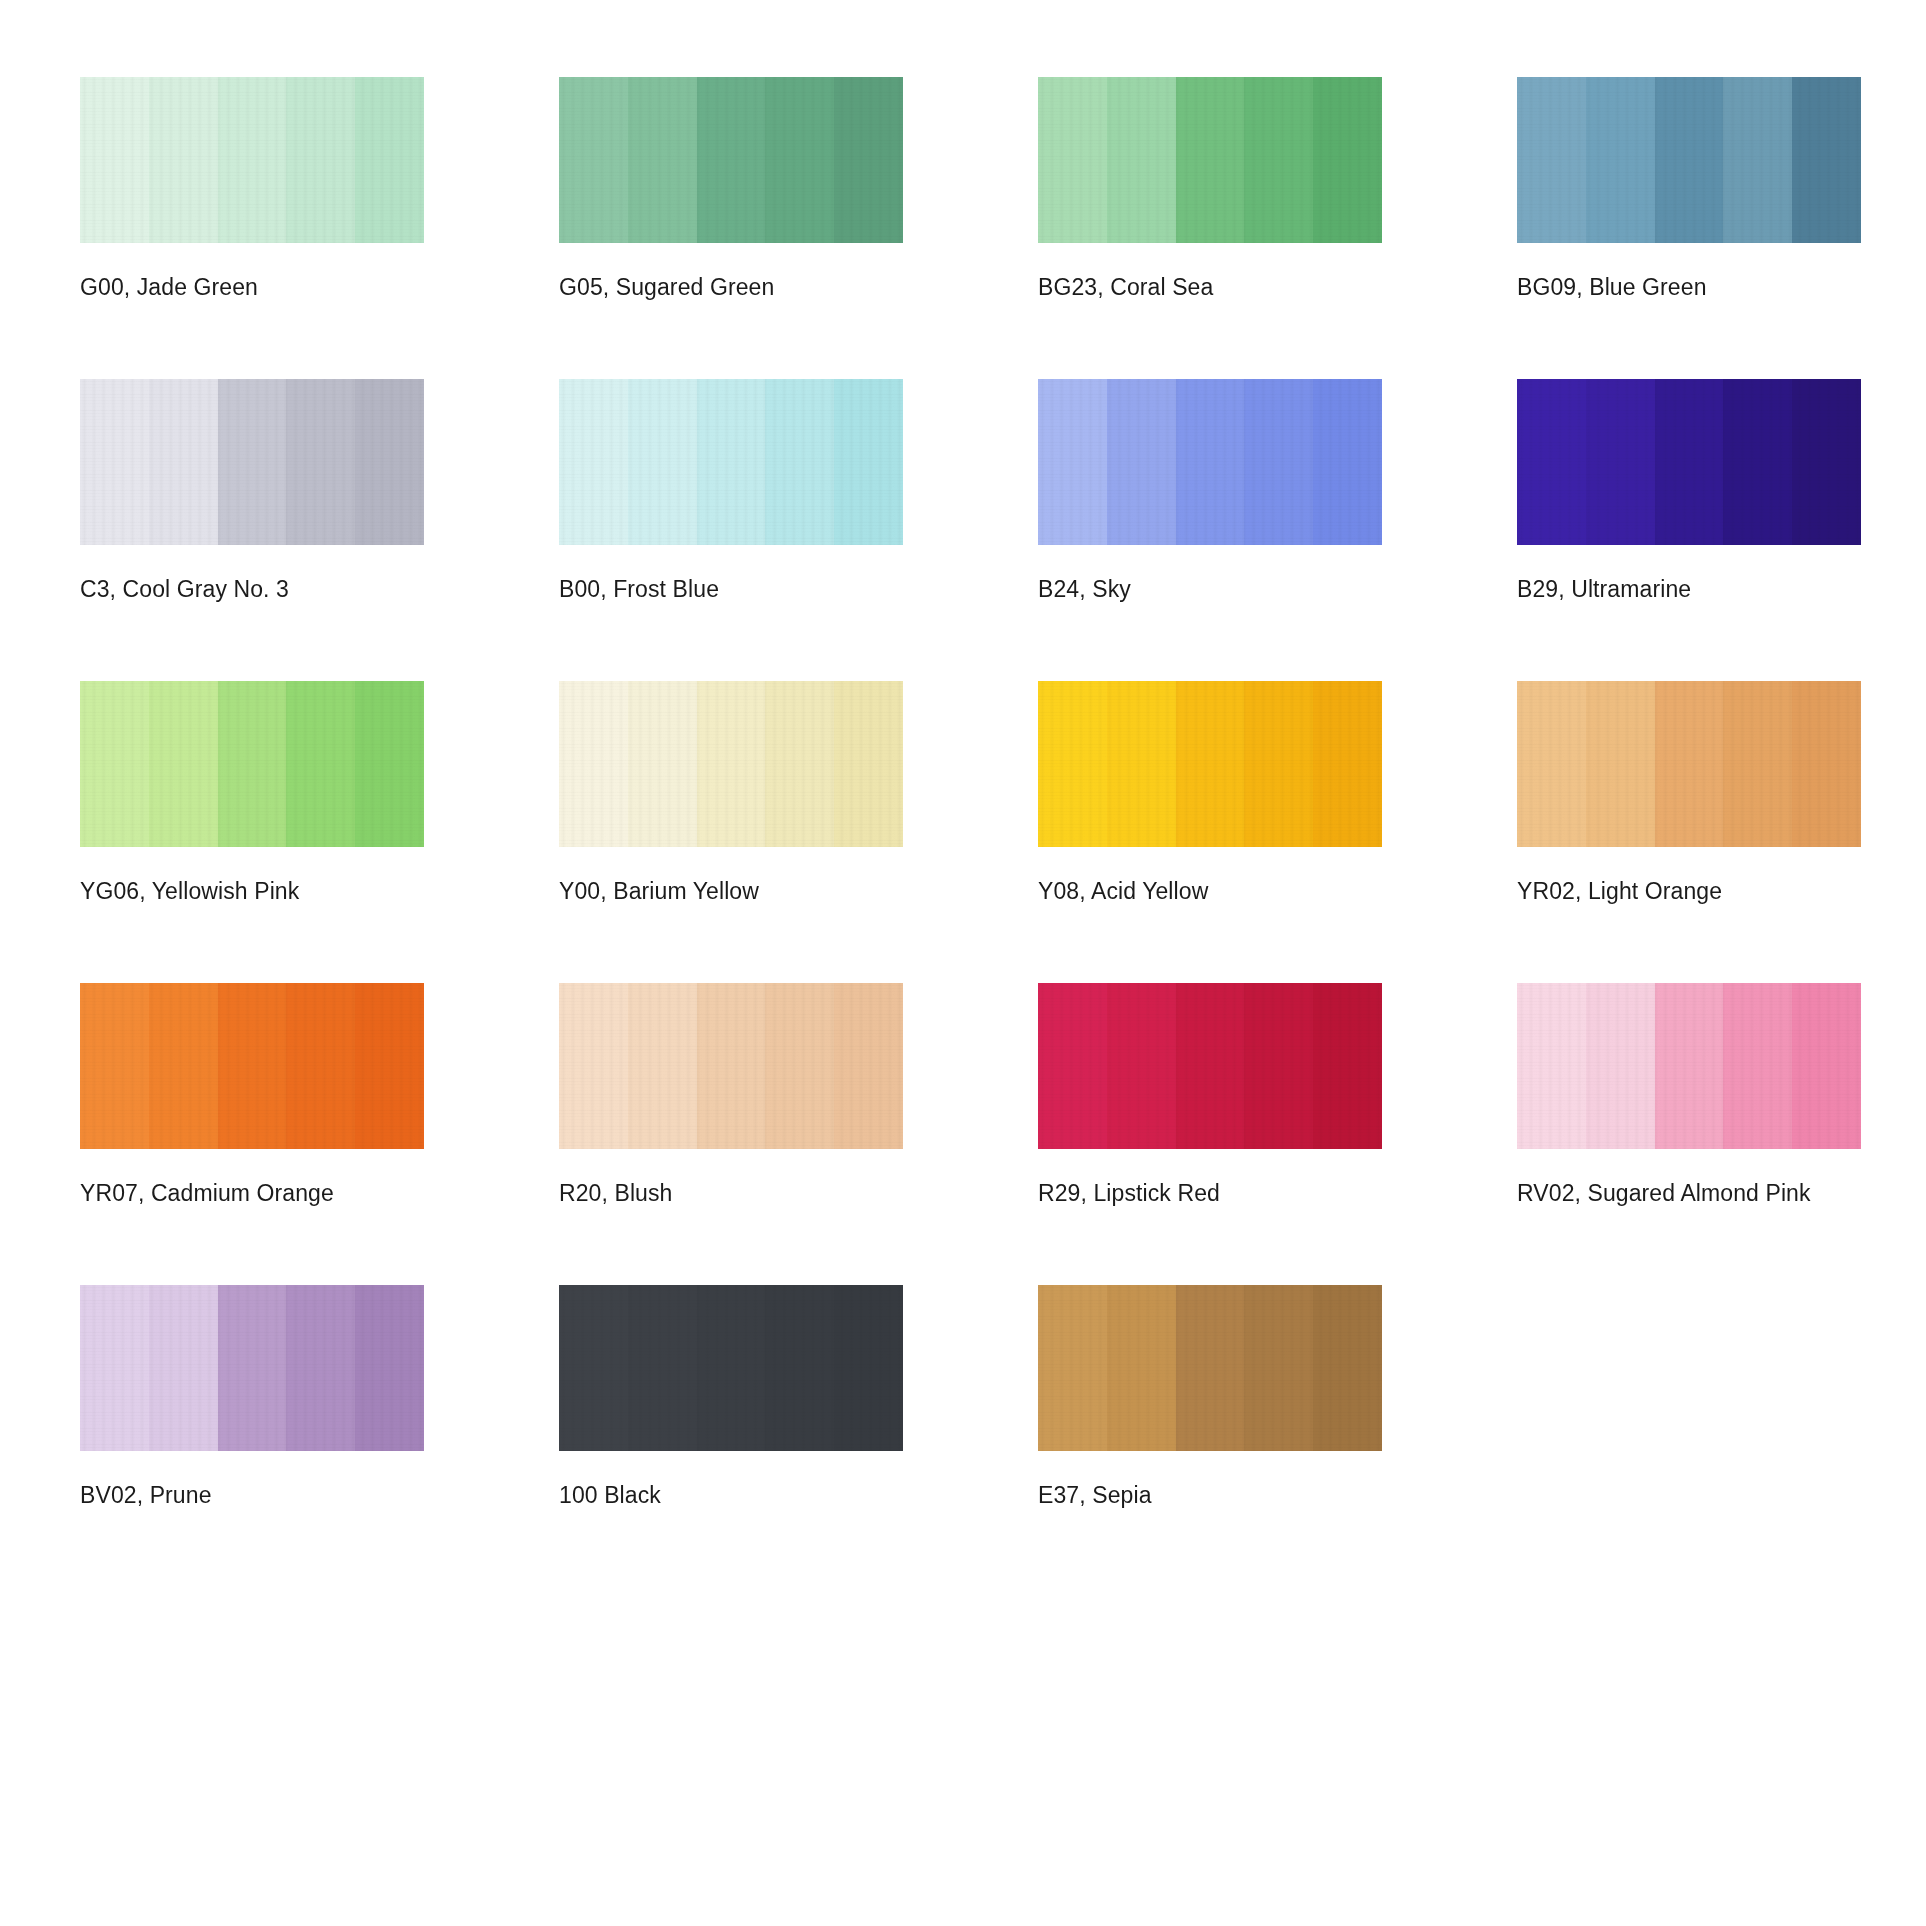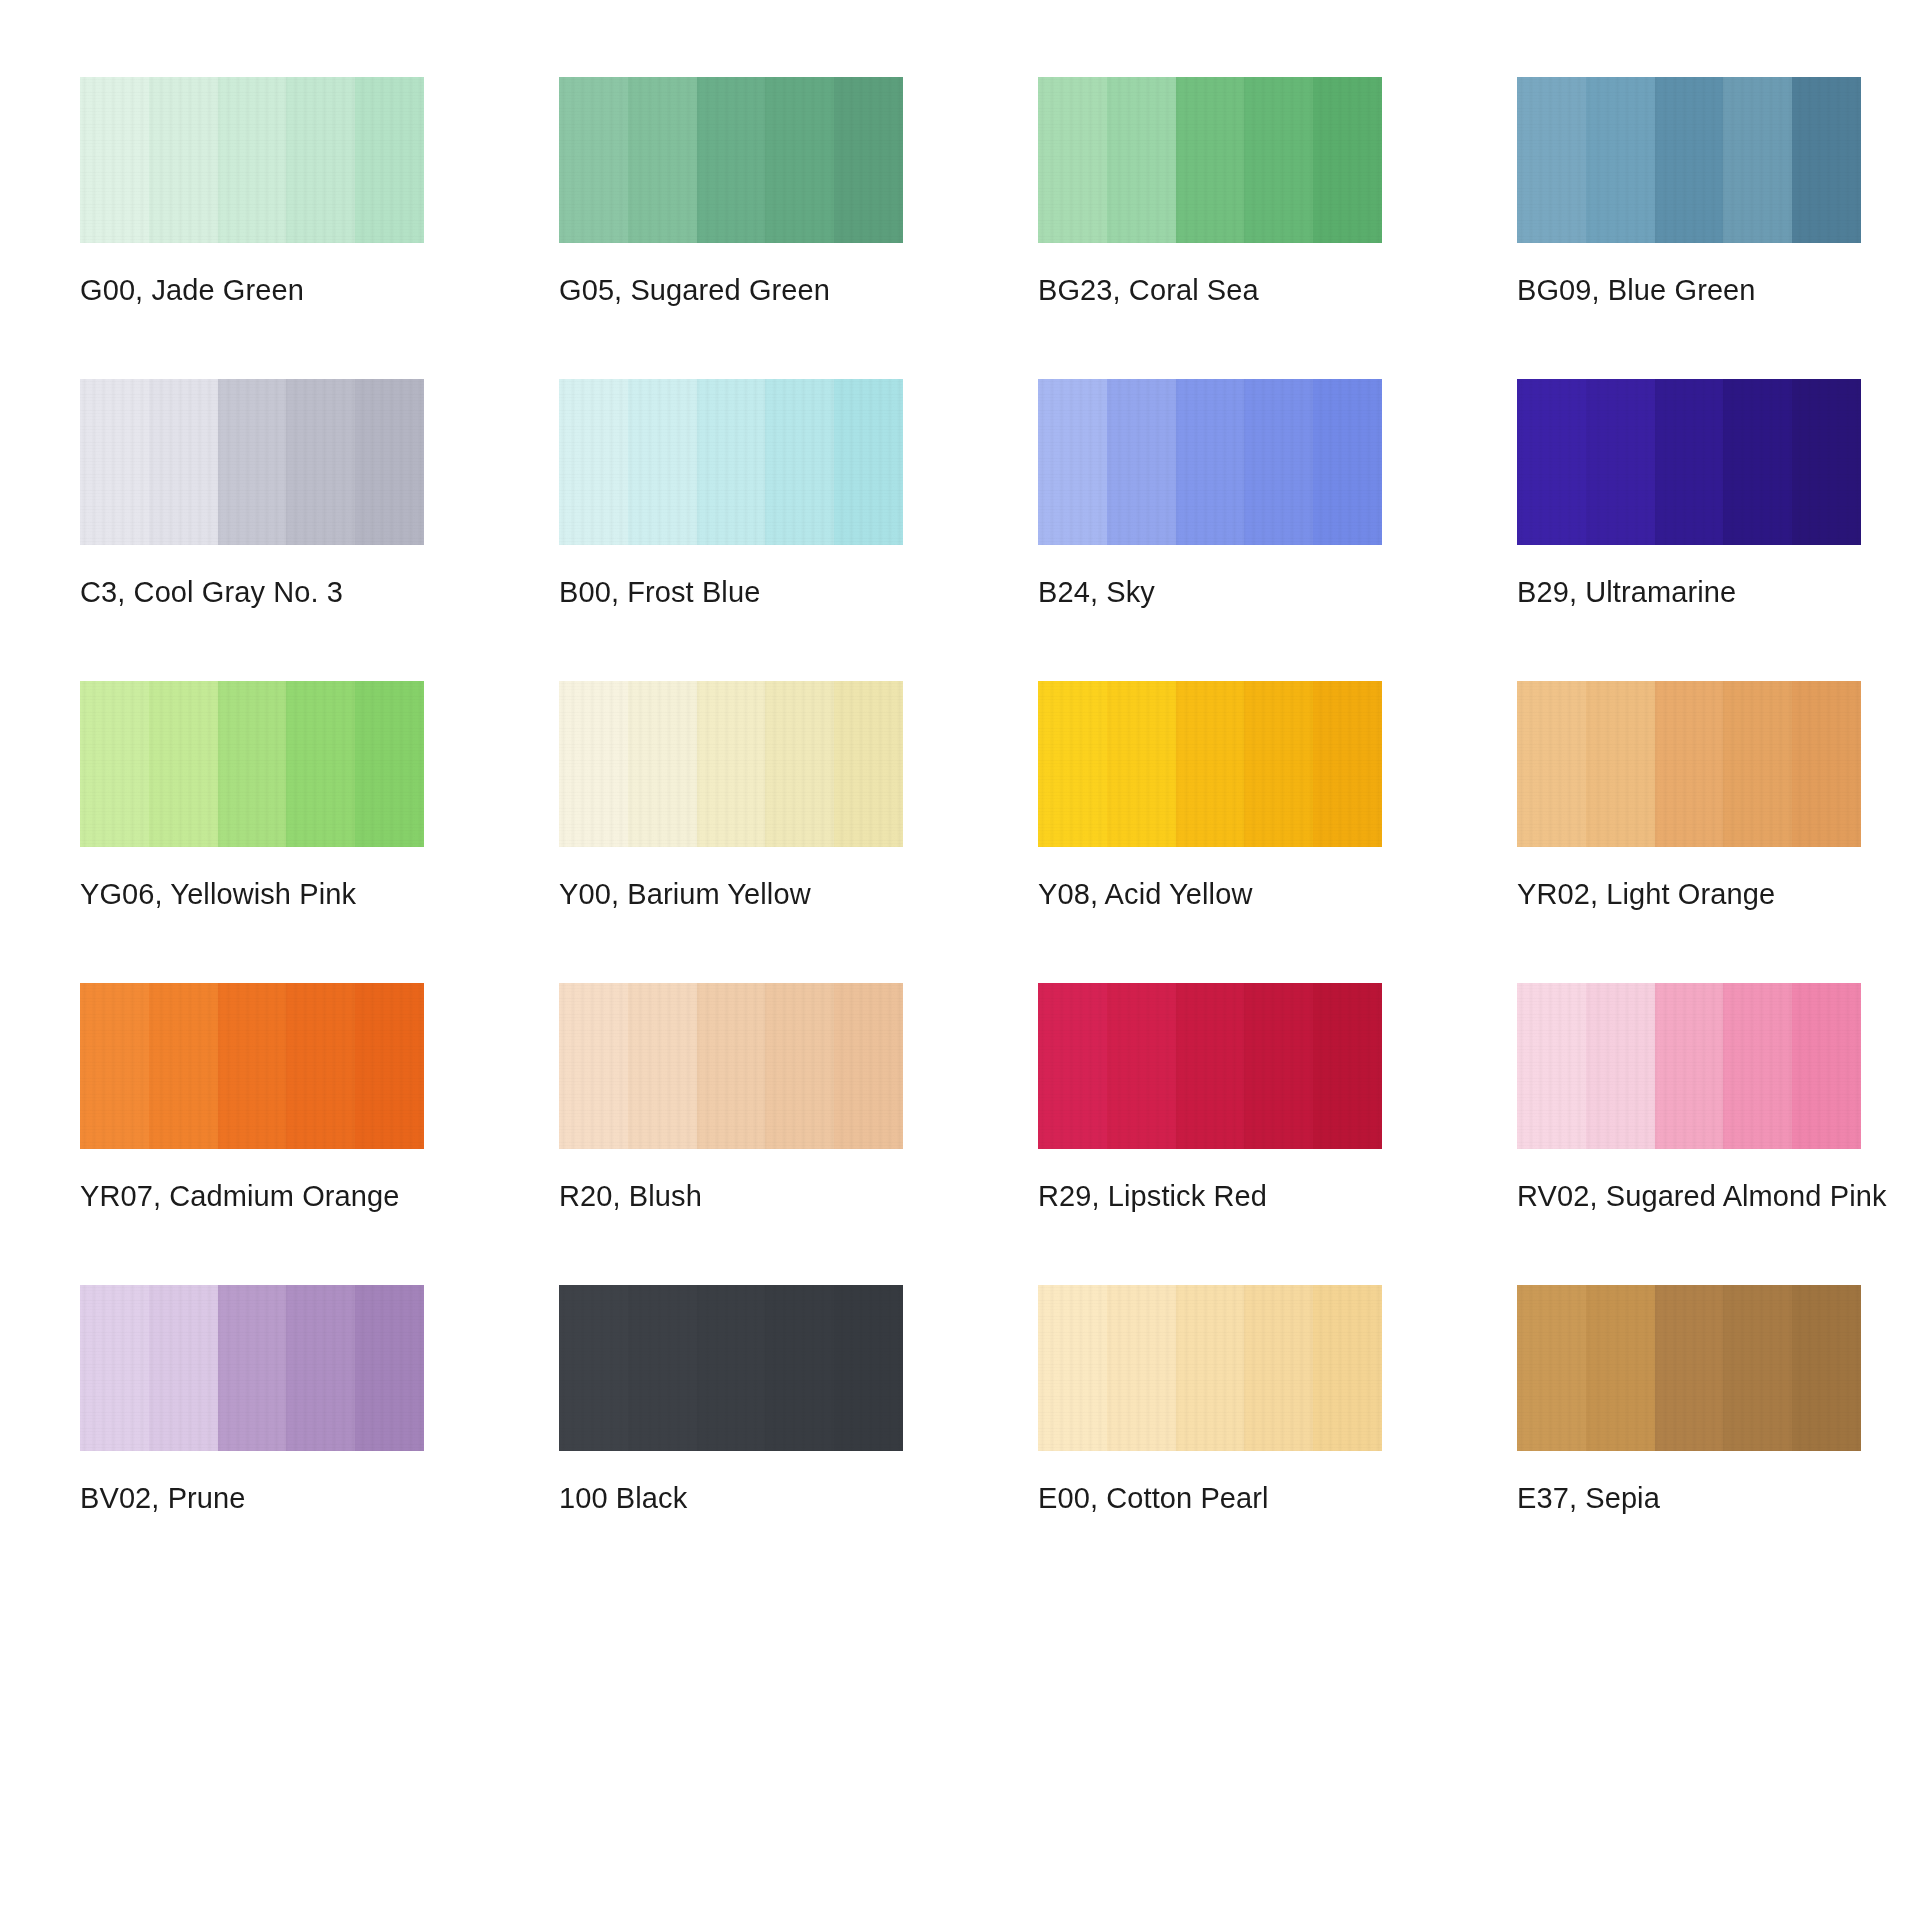--- a/index.html
+++ b/index.html
@@ -59,21 +59,21 @@
         rgba(255,255,255,0.045) 9.6px),
       repeating-linear-gradient(0deg,
         rgba(0,0,0,0.018) 0px,
         rgba(255,255,255,0.02) 1.3px,
         rgba(0,0,0,0.0) 3.2px);
     mix-blend-mode: multiply;
     opacity: 0.85;
   }
   .swatch-label {
     margin-top: 32px;
-    font-size: 29px;
+    font-size: 23px;
     line-height: 1.05;
     color: #1b1b1b;
     letter-spacing: 0.1px;
     white-space: nowrap;
     font-weight: 400;
   }
 </style>
 </head>
 <body style="background: rgb(255, 255, 255);">
 
@@ -253,30 +253,20 @@
         <div class="band" style="background-color: rgb(62, 66, 72);"></div>
         <div class="band" style="background-color: rgb(60, 64, 70);"></div>
         <div class="band" style="background-color: rgb(58, 62, 68);"></div>
         <div class="band" style="background-color: rgb(56, 60, 66);"></div>
         <div class="band" style="background-color: rgb(54, 58, 64);"></div>
       </div>
       <div class="swatch-label">100 Black</div>
     </div>
     <div class="swatch-cell">
       <div class="swatch-chip">
-        <div class="band" style="background-color: rgb(251, 233, 194);"></div>
-        <div class="band" style="background-color: rgb(250, 229, 186);"></div>
-        <div class="band" style="background-color: rgb(248, 223, 171);"></div>
-        <div class="band" style="background-color: rgb(246, 217, 159);"></div>
-        <div class="band" style="background-color: rgb(244, 212, 147);"></div>
-      </div>
-      <div class="swatch-label">E00, Cotton Pearl</div>
-    </div>
-    <div class="swatch-cell">
-      <div class="swatch-chip">
         <div class="band" style="background-color: rgb(203, 154, 86);"></div>
         <div class="band" style="background-color: rgb(197, 147, 79);"></div>
         <div class="band" style="background-color: rgb(176, 129, 73);"></div>
         <div class="band" style="background-color: rgb(168, 123, 69);"></div>
         <div class="band" style="background-color: rgb(159, 116, 64);"></div>
       </div>
       <div class="swatch-label">E37, Sepia</div>
     </div>
   </div>
 

